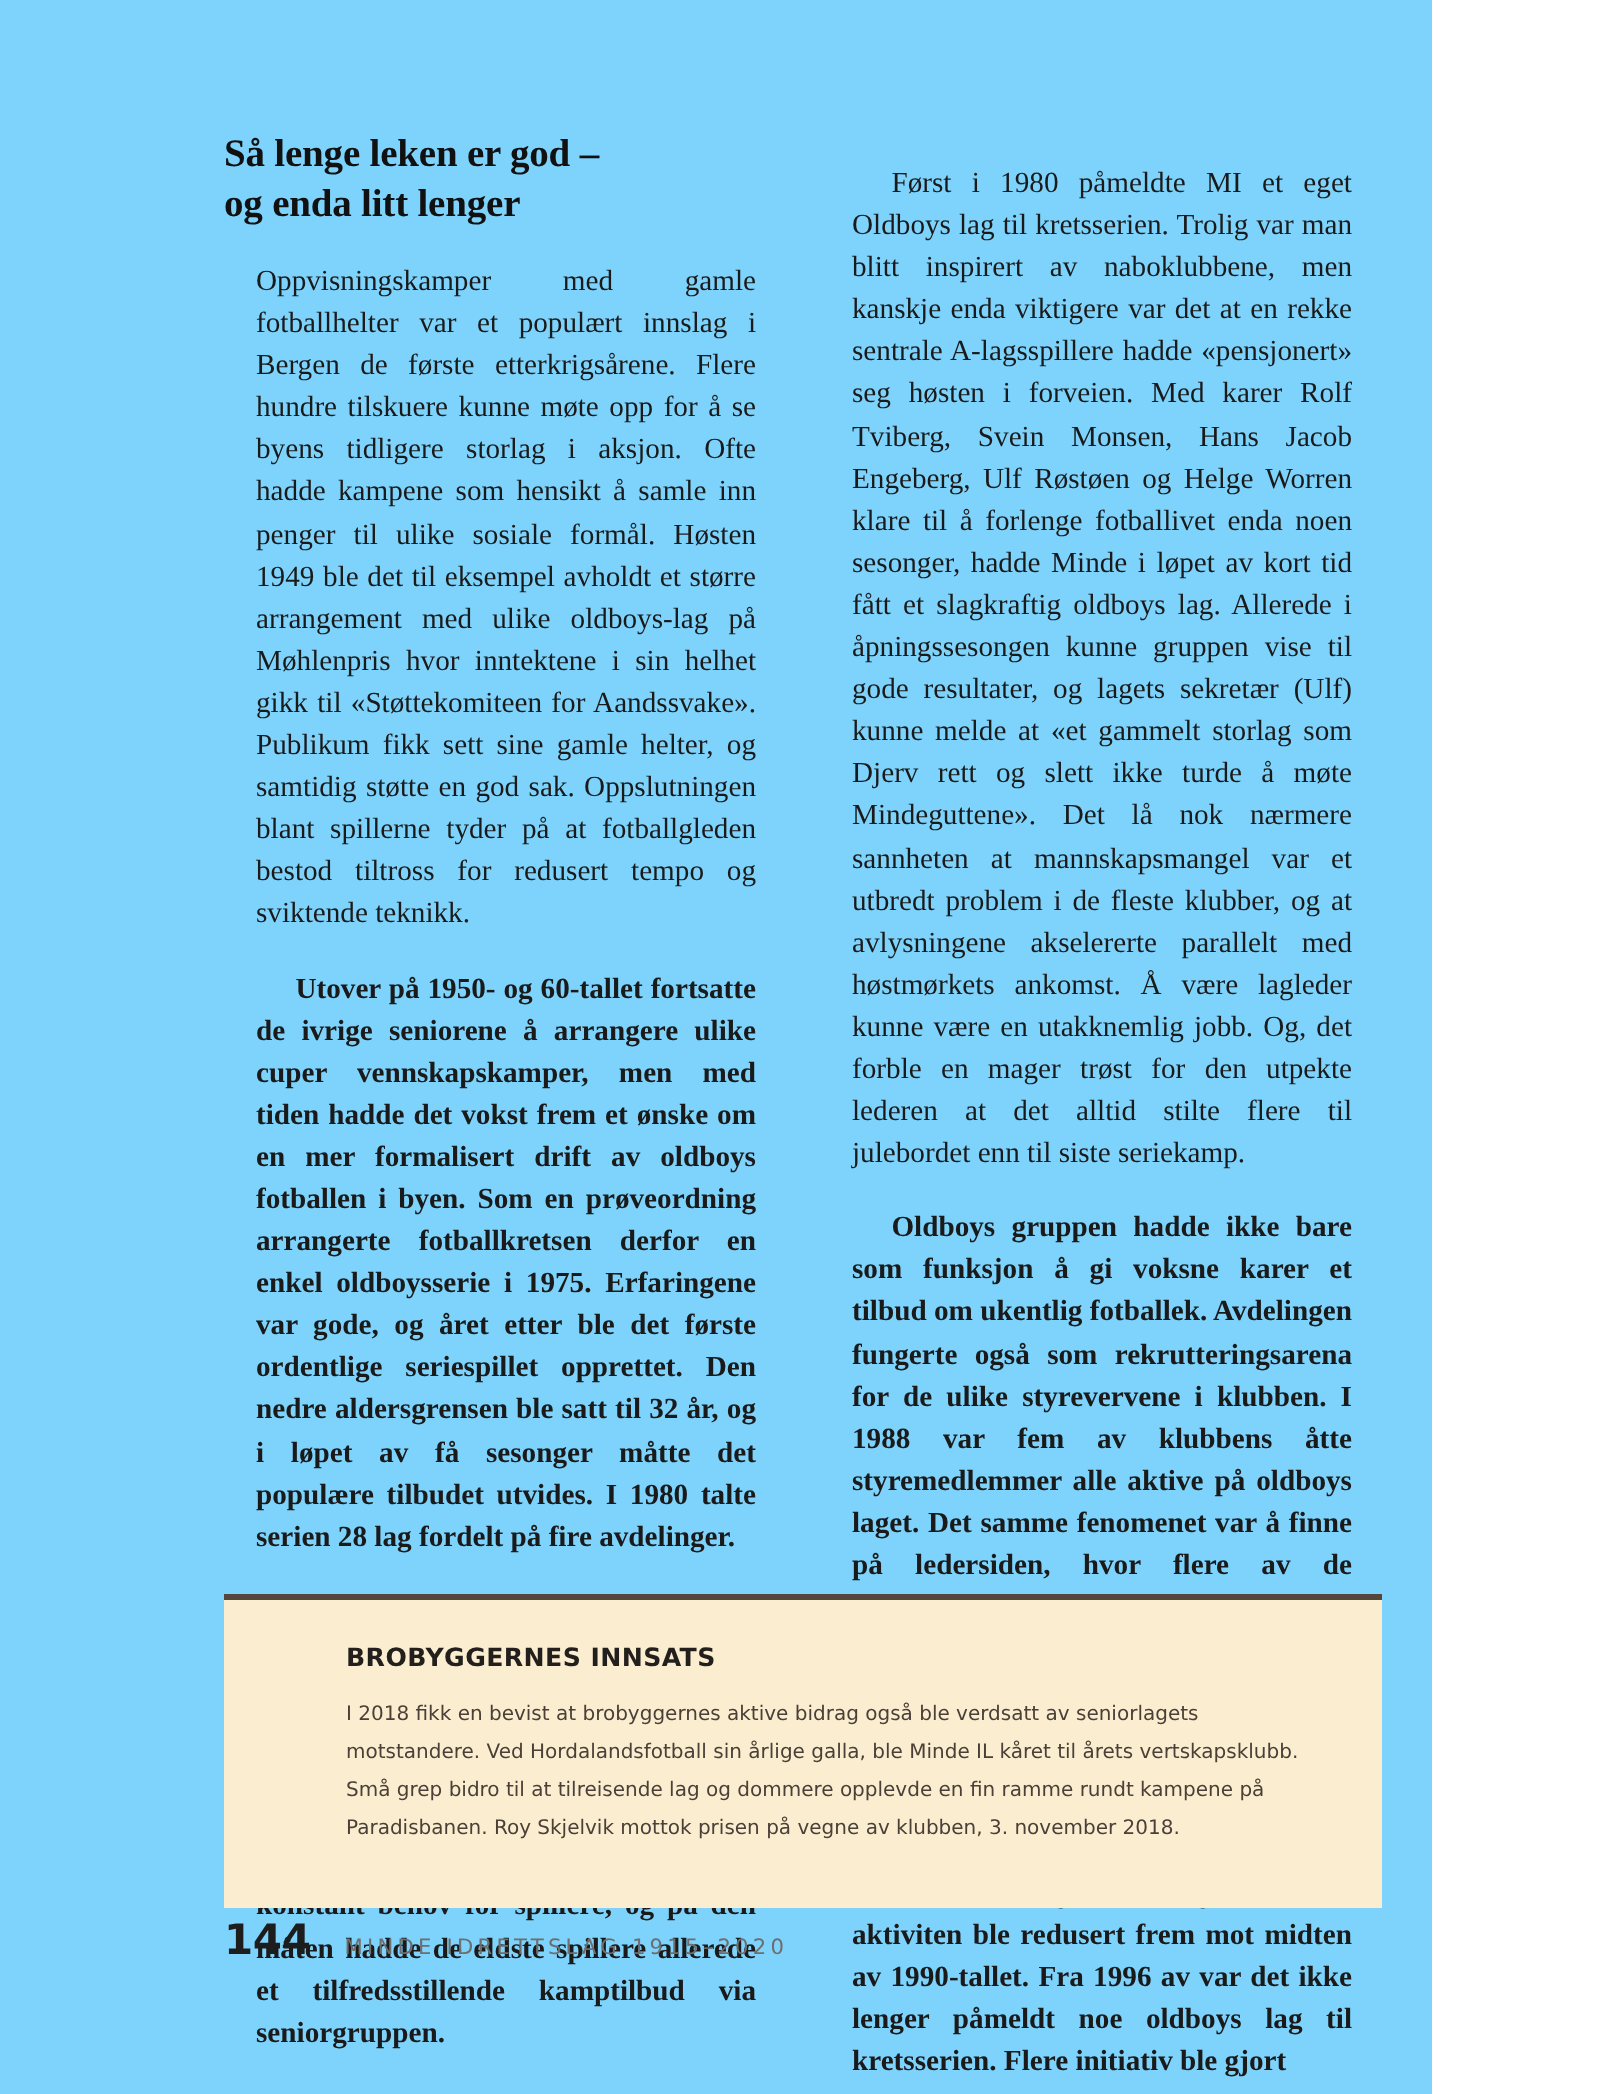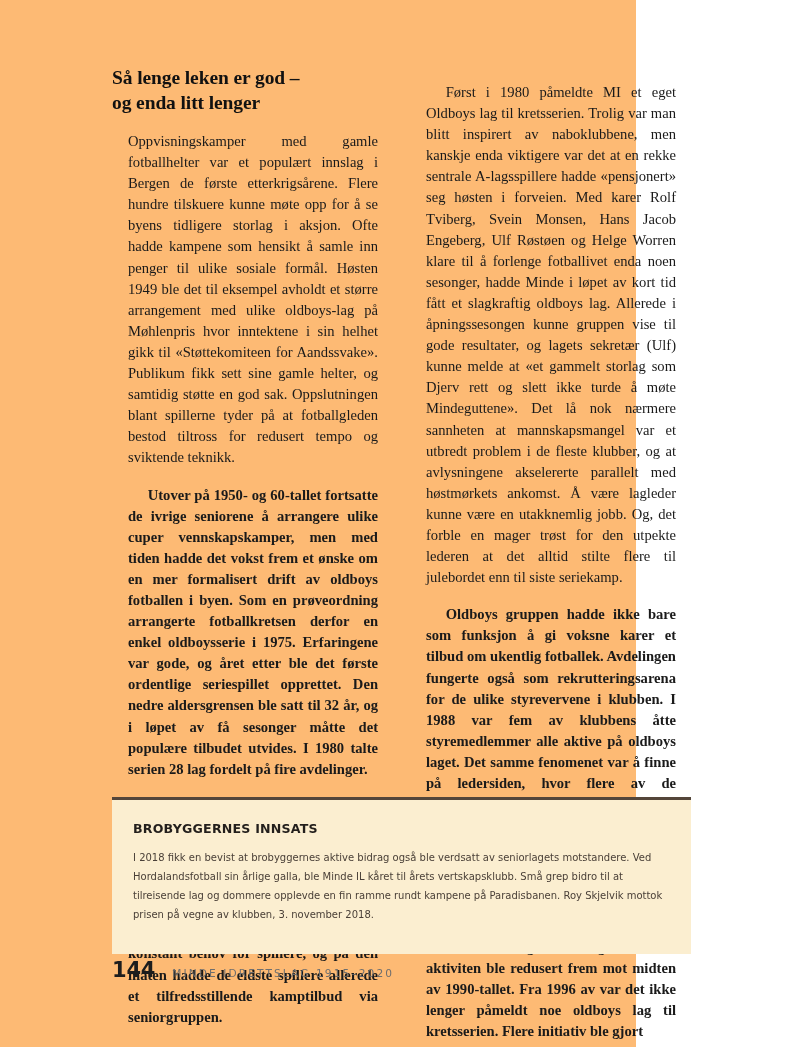--- a/index.html
+++ b/index.html
@@ -12,23 +12,23 @@
     height: 1047px;
     position: relative;
     font-family: "Liberation Serif", "DejaVu Serif", serif;
     color: #1a1a1a;
     overflow: hidden;
   }
 
   .page {
     position: absolute;
     left: 0; top: 0;
-    width: 636px;
+    width: 716px;
     height: 1047px;
-    background: #fdba74;
+    background: #7dd3fc;
   }
 
   
   .columns {
     position: absolute;
     left: 112px;
     top: 66px;
     width: 580px;
     height: 700px;
   }
@@ -66,20 +66,21 @@
 
   
   .factbox {
     position: absolute;
     left: 112px;
     top: 797px;
     width: 579px;
     background: #fbeed0;
     border-top: 3px solid #54463a;
     box-sizing: border-box;
+    padding-left: 40px;
   }
   .factbox-inner {
     padding: 21px 24px 30px 21px;
   }
   .factbox h2 {
     margin: 0 0 12px 0;
     font-family: "DejaVu Sans", "Liberation Sans", sans-serif;
     font-size: 12.6px;
     font-weight: bold;
     letter-spacing: 0.2px;

